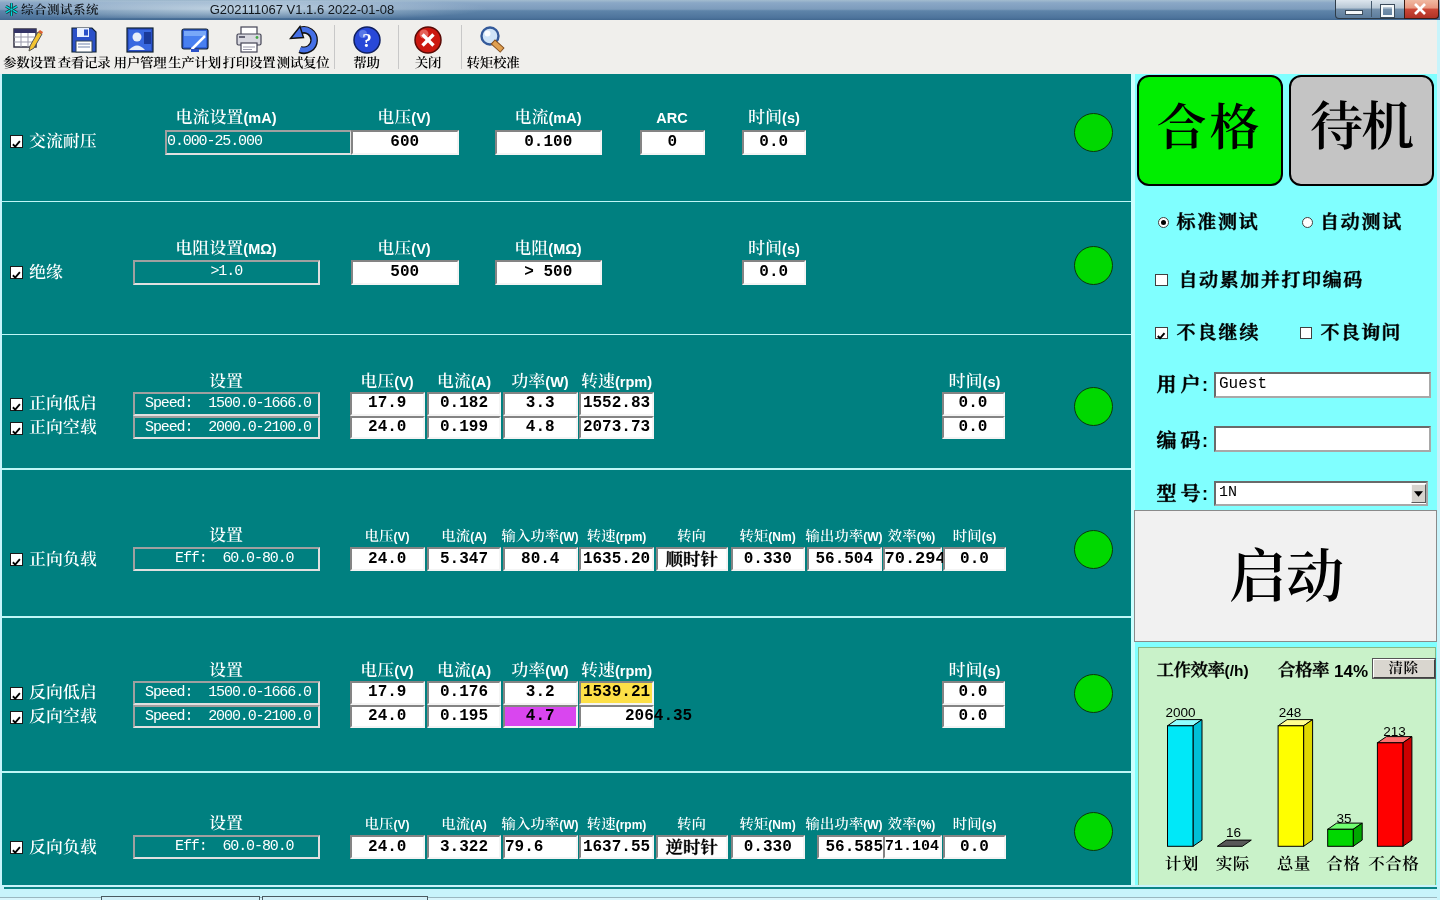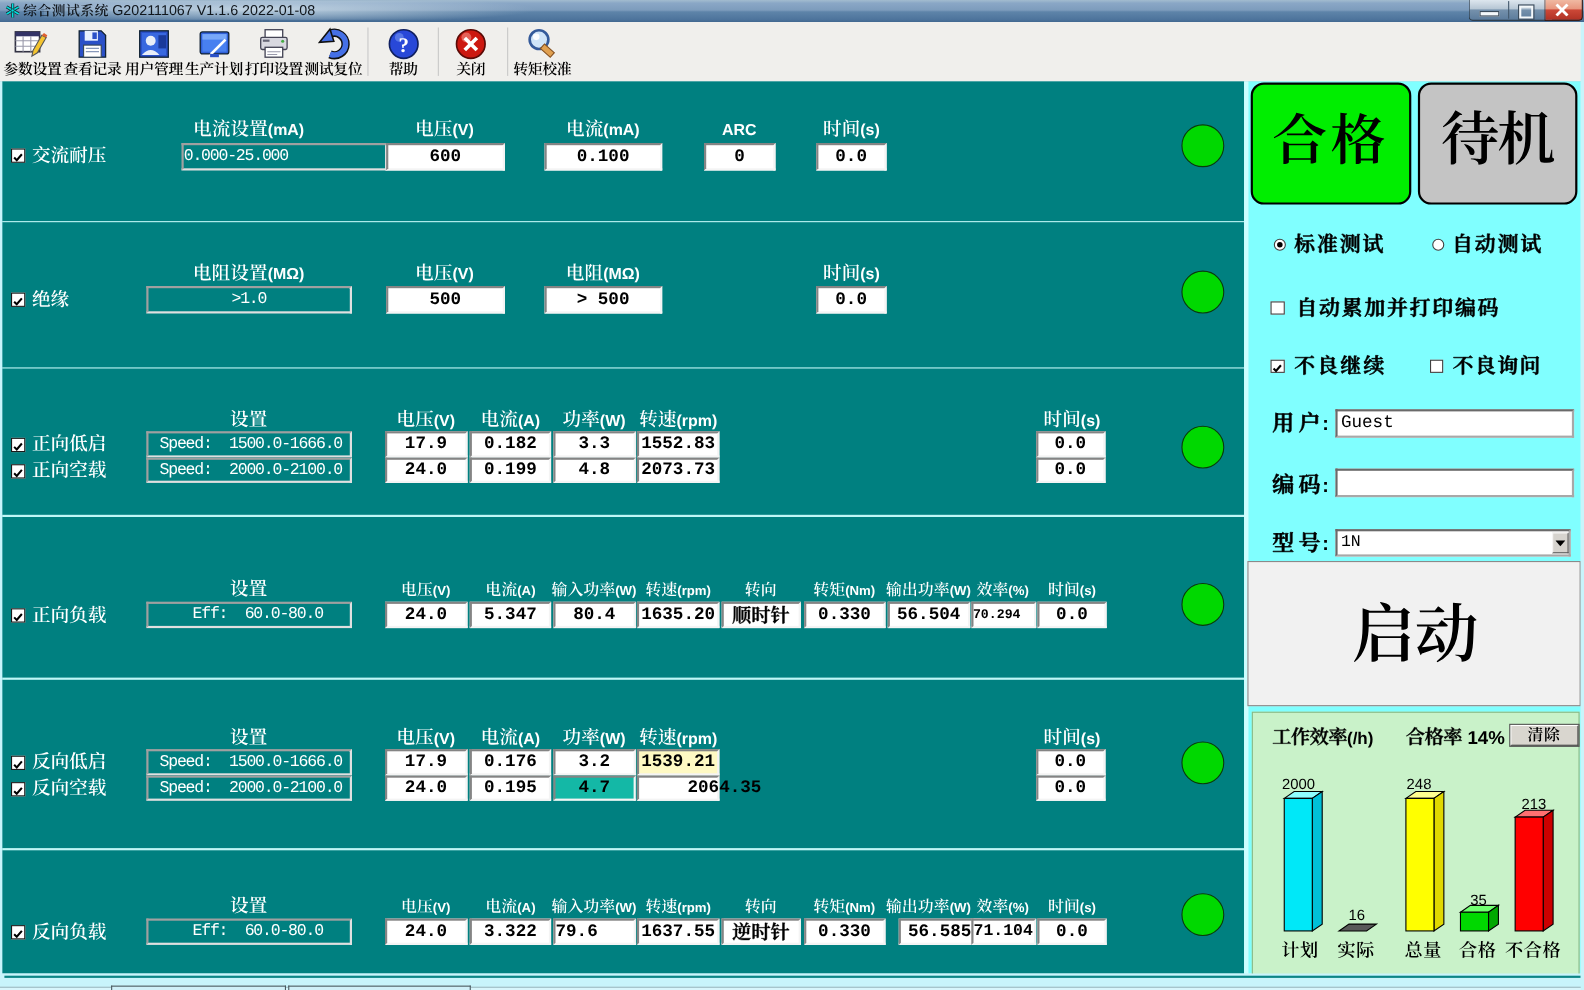--- a/index.html
+++ b/index.html
@@ -8,21 +8,21 @@
       <line x1="8" y1="1.2" x2="8" y2="14.8" transform="rotate(60 8 8)"></line>
       <line x1="8" y1="1.2" x2="8" y2="14.8" transform="rotate(120 8 8)"></line>
     </g>
     <g stroke="#00e0e0" stroke-width="1.5">
       <line x1="8" y1="1.2" x2="8" y2="14.8" transform="rotate(0 8 8)"></line>
       <line x1="8" y1="1.2" x2="8" y2="14.8" transform="rotate(60 8 8)"></line>
       <line x1="8" y1="1.2" x2="8" y2="14.8" transform="rotate(120 8 8)"></line>
     </g>
     <circle cx="8" cy="8" r="1.6" fill="#00e0e0" stroke="#1a2a30" stroke-width="0.8"></circle>
   </svg>
-<div style="position:absolute;left:102px;top:2.2px;width:400px;height:16px;;font-family:'Liberation Sans',sans-serif;font-size:13px;color:#10161c;">G202111067 V1.1.6 2022-01-08</div>
+<div style="position:absolute;left:102px;top:2.2px;width:400px;height:16px;;font-family:'Liberation Sans',sans-serif;font-size:13px;color:#10161c;text-align:center;">G202111067 V1.1.6 2022-01-08</div>
 <div style="position:absolute;left:1335px;top:0px;width:102px;height:17.5px;background:linear-gradient(#dde6ee 0%,#b6c6d4 45%,#7591ac 50%,#5c7c9c 100%);border:1px solid #2e3b47;border-top:none;border-radius:0 0 4px 4px;"></div>
 <div style="position:absolute;left:1404px;top:0px;width:33px;height:17.5px;background:linear-gradient(#f0b9a2 0%,#e8967e 45%,#cc4837 50%,#b03225 100%);border:1px solid #3a1a12;border-top:none;border-radius:0 0 4px 0;"></div>
 <div style="position:absolute;left:1370.8px;top:1px;width:1.2px;height:15.5px;background:#43586c;"></div>
 <div style="position:absolute;left:1345px;top:10px;width:16px;height:3.2px;background:#f4f8fa;border:1px solid #3c4c5c;"></div>
 <div style="position:absolute;left:1381px;top:4.5px;width:9px;height:8px;border:2px solid #f4f8fa;outline:1px solid #3c4c5c;"></div>
 <svg style="position:absolute;left:1412px;top:3px;width:16px;height:12px;" viewBox="0 0 16 12">
     <g stroke="#fff" stroke-width="2.6">
       <line x1="3" y1="1" x2="13" y2="11"></line>
       <line x1="13" y1="1" x2="3" y2="11"></line>
     </g>
@@ -146,38 +146,38 @@
       <path d="M2.2 6.2 L5 9 L10.5 2.6" fill="none" stroke="#000" stroke-width="2.2"></path>
     </svg></div>
 <div style="position:absolute;left:10px;top:710.5px;width:13px;height:13px;background:#fff;border:1px solid #1a1a1a;box-sizing:border-box;"><svg viewBox="0 0 13 13" style="width:11px;height:11px">
       <path d="M2.2 6.2 L5 9 L10.5 2.6" fill="none" stroke="#000" stroke-width="2.2"></path>
     </svg></div>
 <div style="position:absolute;left:350px;top:681px;width:74.5px;height:23.5px;background:#fff;border:2px solid;border-color:#848484 #f4f4f4 #f4f4f4 #848484;box-sizing:border-box;font-family:'Liberation Mono',monospace;font-size:16px;font-weight:700;color:#000;text-align:center;line-height:19px;">17.9</div>
 <div style="position:absolute;left:350px;top:704.5px;width:74.5px;height:23.5px;background:#fff;border:2px solid;border-color:#848484 #f4f4f4 #f4f4f4 #848484;box-sizing:border-box;font-family:'Liberation Mono',monospace;font-size:16px;font-weight:700;color:#000;text-align:center;line-height:19px;">24.0</div>
 <div style="position:absolute;left:427px;top:681px;width:74px;height:23.5px;background:#fff;border:2px solid;border-color:#848484 #f4f4f4 #f4f4f4 #848484;box-sizing:border-box;font-family:'Liberation Mono',monospace;font-size:16px;font-weight:700;color:#000;text-align:center;line-height:19px;">0.176</div>
 <div style="position:absolute;left:427px;top:704.5px;width:74px;height:23.5px;background:#fff;border:2px solid;border-color:#848484 #f4f4f4 #f4f4f4 #848484;box-sizing:border-box;font-family:'Liberation Mono',monospace;font-size:16px;font-weight:700;color:#000;text-align:center;line-height:19px;">0.195</div>
 <div style="position:absolute;left:503px;top:681px;width:74.5px;height:23.5px;background:#fff;border:2px solid;border-color:#848484 #f4f4f4 #f4f4f4 #848484;box-sizing:border-box;font-family:'Liberation Mono',monospace;font-size:16px;font-weight:700;color:#000;text-align:center;line-height:19px;">3.2</div>
-<div style="position:absolute;left:503px;top:704.5px;width:74.5px;height:23.5px;background:#14b8a6;border:2px solid;border-color:#848484 #f4f4f4 #f4f4f4 #848484;box-sizing:border-box;font-family:'Liberation Mono',monospace;font-size:16px;font-weight:700;color:#000;text-align:center;line-height:19px;">4.7</div>
-<div style="position:absolute;left:579px;top:681px;width:75px;height:23.5px;background:#fef9c3;border:2px solid;border-color:#848484 #f4f4f4 #f4f4f4 #848484;box-sizing:border-box;font-family:'Liberation Mono',monospace;font-size:16px;font-weight:700;color:#000;text-align:center;line-height:19px;">1539.21</div>
+<div style="position:absolute;left:503px;top:704.5px;width:74.5px;height:23.5px;background:#d946ef;border:2px solid;border-color:#848484 #f4f4f4 #f4f4f4 #848484;box-sizing:border-box;font-family:'Liberation Mono',monospace;font-size:16px;font-weight:700;color:#000;text-align:center;line-height:19px;">4.7</div>
+<div style="position:absolute;left:579px;top:681px;width:75px;height:23.5px;background:#fde047;border:2px solid;border-color:#848484 #f4f4f4 #f4f4f4 #848484;box-sizing:border-box;font-family:'Liberation Mono',monospace;font-size:16px;font-weight:700;color:#000;text-align:center;line-height:19px;">1539.21</div>
 <div style="position:absolute;left:579px;top:704.5px;width:75px;height:23.5px;background:#fff;border:2px solid;border-color:#848484 #f4f4f4 #f4f4f4 #848484;box-sizing:border-box;font-family:'Liberation Mono',monospace;font-size:16px;font-weight:700;color:#000;text-align:right;line-height:19px;padding-left:44px;">2064.35</div>
 <div style="position:absolute;left:941.5px;top:681px;width:63px;height:23.5px;background:#fff;border:2px solid;border-color:#848484 #f4f4f4 #f4f4f4 #848484;box-sizing:border-box;font-family:'Liberation Mono',monospace;font-size:16px;font-weight:700;color:#000;text-align:center;line-height:19px;">0.0</div>
 <div style="position:absolute;left:941.5px;top:704.5px;width:63px;height:23.5px;background:#fff;border:2px solid;border-color:#848484 #f4f4f4 #f4f4f4 #848484;box-sizing:border-box;font-family:'Liberation Mono',monospace;font-size:16px;font-weight:700;color:#000;text-align:center;line-height:19px;">0.0</div>
 <div style="position:absolute;left:1073.5px;top:674px;width:39px;height:39px;background:#00d800;border:1px solid #0a3a0a;border-radius:50%;box-sizing:border-box;"></div>
 <div style="position:absolute;left:133px;top:547px;width:186.5px;height:24px;background:#008080;border:2px solid;border-color:#a0a0a0 #e0e0e0 #e0e0e0 #a0a0a0;box-sizing:border-box;font-family:'Liberation Mono',monospace;font-size:15px;color:#fff;letter-spacing:-1.1px;white-space:pre;line-height:20px;padding-left:40px;">Eff:  60.0-80.0</div>
 <div style="position:absolute;left:10px;top:553px;width:13px;height:13px;background:#fff;border:1px solid #1a1a1a;box-sizing:border-box;"><svg viewBox="0 0 13 13" style="width:11px;height:11px">
       <path d="M2.2 6.2 L5 9 L10.5 2.6" fill="none" stroke="#000" stroke-width="2.2"></path>
     </svg></div>
 <div style="position:absolute;left:350px;top:547px;width:74.5px;height:24px;background:#fff;border:2px solid;border-color:#848484 #f4f4f4 #f4f4f4 #848484;box-sizing:border-box;font-family:'Liberation Mono',monospace;font-size:16px;font-weight:700;color:#000;text-align:center;line-height:20px;">24.0</div>
 <div style="position:absolute;left:427px;top:547px;width:74px;height:24px;background:#fff;border:2px solid;border-color:#848484 #f4f4f4 #f4f4f4 #848484;box-sizing:border-box;font-family:'Liberation Mono',monospace;font-size:16px;font-weight:700;color:#000;text-align:center;line-height:20px;">5.347</div>
 <div style="position:absolute;left:503px;top:547px;width:74.5px;height:24px;background:#fff;border:2px solid;border-color:#848484 #f4f4f4 #f4f4f4 #848484;box-sizing:border-box;font-family:'Liberation Mono',monospace;font-size:16px;font-weight:700;color:#000;text-align:center;line-height:20px;">80.4</div>
 <div style="position:absolute;left:579px;top:547px;width:75px;height:24px;background:#fff;border:2px solid;border-color:#848484 #f4f4f4 #f4f4f4 #848484;box-sizing:border-box;font-family:'Liberation Mono',monospace;font-size:16px;font-weight:700;color:#000;text-align:center;line-height:20px;">1635.20</div>
 <div style="position:absolute;left:655.5px;top:547px;width:72.5px;height:24px;background:#fff;border:2px solid;border-color:#848484 #f4f4f4 #f4f4f4 #848484;box-sizing:border-box;"></div>
 <div style="position:absolute;left:730.5px;top:547px;width:74.5px;height:24px;background:#fff;border:2px solid;border-color:#848484 #f4f4f4 #f4f4f4 #848484;box-sizing:border-box;font-family:'Liberation Mono',monospace;font-size:16px;font-weight:700;color:#000;text-align:center;line-height:20px;">0.330</div>
 <div style="position:absolute;left:807px;top:547px;width:74.5px;height:24px;background:#fff;border:2px solid;border-color:#848484 #f4f4f4 #f4f4f4 #848484;box-sizing:border-box;font-family:'Liberation Mono',monospace;font-size:16px;font-weight:700;color:#000;text-align:center;line-height:20px;">56.504</div>
-<div style="position:absolute;left:882.5px;top:547px;width:59px;height:24px;background:#fff;border:2px solid;border-color:#848484 #f4f4f4 #f4f4f4 #848484;box-sizing:border-box;font-family:'Liberation Mono',monospace;font-size:12px;font-weight:700;color:#000;text-align:left;line-height:20px;">70.294</div>
+<div style="position:absolute;left:882.5px;top:547px;width:59px;height:24px;background:#fff;border:2px solid;border-color:#848484 #f4f4f4 #f4f4f4 #848484;box-sizing:border-box;font-family:'Liberation Mono',monospace;font-size:17px;font-weight:700;color:#000;text-align:left;line-height:20px;">70.294</div>
 <div style="position:absolute;left:943px;top:547px;width:63px;height:24px;background:#fff;border:2px solid;border-color:#848484 #f4f4f4 #f4f4f4 #848484;box-sizing:border-box;font-family:'Liberation Mono',monospace;font-size:16px;font-weight:700;color:#000;text-align:center;line-height:20px;">0.0</div>
 <div style="position:absolute;left:1073.5px;top:530px;width:39px;height:39px;background:#00d800;border:1px solid #0a3a0a;border-radius:50%;box-sizing:border-box;"></div>
 <div style="position:absolute;left:133px;top:835px;width:186.5px;height:24px;background:#008080;border:2px solid;border-color:#a0a0a0 #e0e0e0 #e0e0e0 #a0a0a0;box-sizing:border-box;font-family:'Liberation Mono',monospace;font-size:15px;color:#fff;letter-spacing:-1.1px;white-space:pre;line-height:20px;padding-left:40px;">Eff:  60.0-80.0</div>
 <div style="position:absolute;left:10px;top:841px;width:13px;height:13px;background:#fff;border:1px solid #1a1a1a;box-sizing:border-box;"><svg viewBox="0 0 13 13" style="width:11px;height:11px">
       <path d="M2.2 6.2 L5 9 L10.5 2.6" fill="none" stroke="#000" stroke-width="2.2"></path>
     </svg></div>
 <div style="position:absolute;left:350px;top:835px;width:74.5px;height:24px;background:#fff;border:2px solid;border-color:#848484 #f4f4f4 #f4f4f4 #848484;box-sizing:border-box;font-family:'Liberation Mono',monospace;font-size:16px;font-weight:700;color:#000;text-align:center;line-height:20px;">24.0</div>
 <div style="position:absolute;left:427px;top:835px;width:74px;height:24px;background:#fff;border:2px solid;border-color:#848484 #f4f4f4 #f4f4f4 #848484;box-sizing:border-box;font-family:'Liberation Mono',monospace;font-size:16px;font-weight:700;color:#000;text-align:center;line-height:20px;">3.322</div>
 <div style="position:absolute;left:503px;top:835px;width:74.5px;height:24px;background:#fff;border:2px solid;border-color:#848484 #f4f4f4 #f4f4f4 #848484;box-sizing:border-box;font-family:'Liberation Mono',monospace;font-size:16px;font-weight:700;color:#000;text-align:left;line-height:20px;">79.6</div>
 <div style="position:absolute;left:579px;top:835px;width:75px;height:24px;background:#fff;border:2px solid;border-color:#848484 #f4f4f4 #f4f4f4 #848484;box-sizing:border-box;font-family:'Liberation Mono',monospace;font-size:16px;font-weight:700;color:#000;text-align:center;line-height:20px;">1637.55</div>

